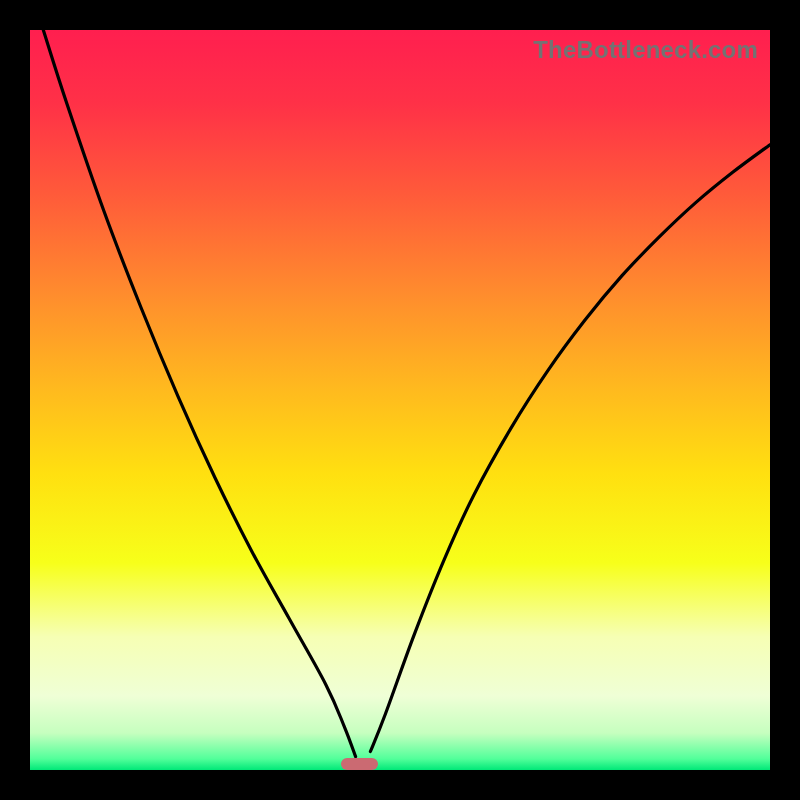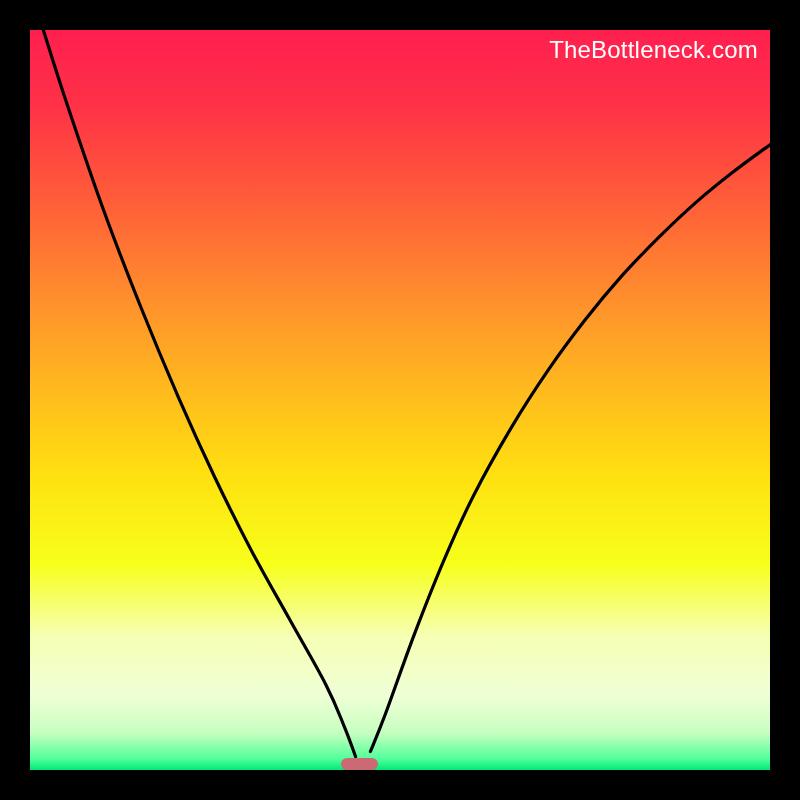--- a/index.html
+++ b/index.html
@@ -29,23 +29,23 @@
     position: absolute;
     left: 0;
     top: 0;
     width: 100%;
     height: 100%;
   }
   .watermark {
     position: absolute;
     top: 6px;
     right: 12px;
-    color: #ffffff;
+    color: #737373;
     font-size: 24px;
-    font-weight: 400;
+    font-weight: 700;
     letter-spacing: 0.2px;
     user-select: none;
     margin-left: 23px;
   }
   svg.curves {
     position: absolute;
     left: 0;
     top: 0;
     width: 100%;
     height: 100%;

